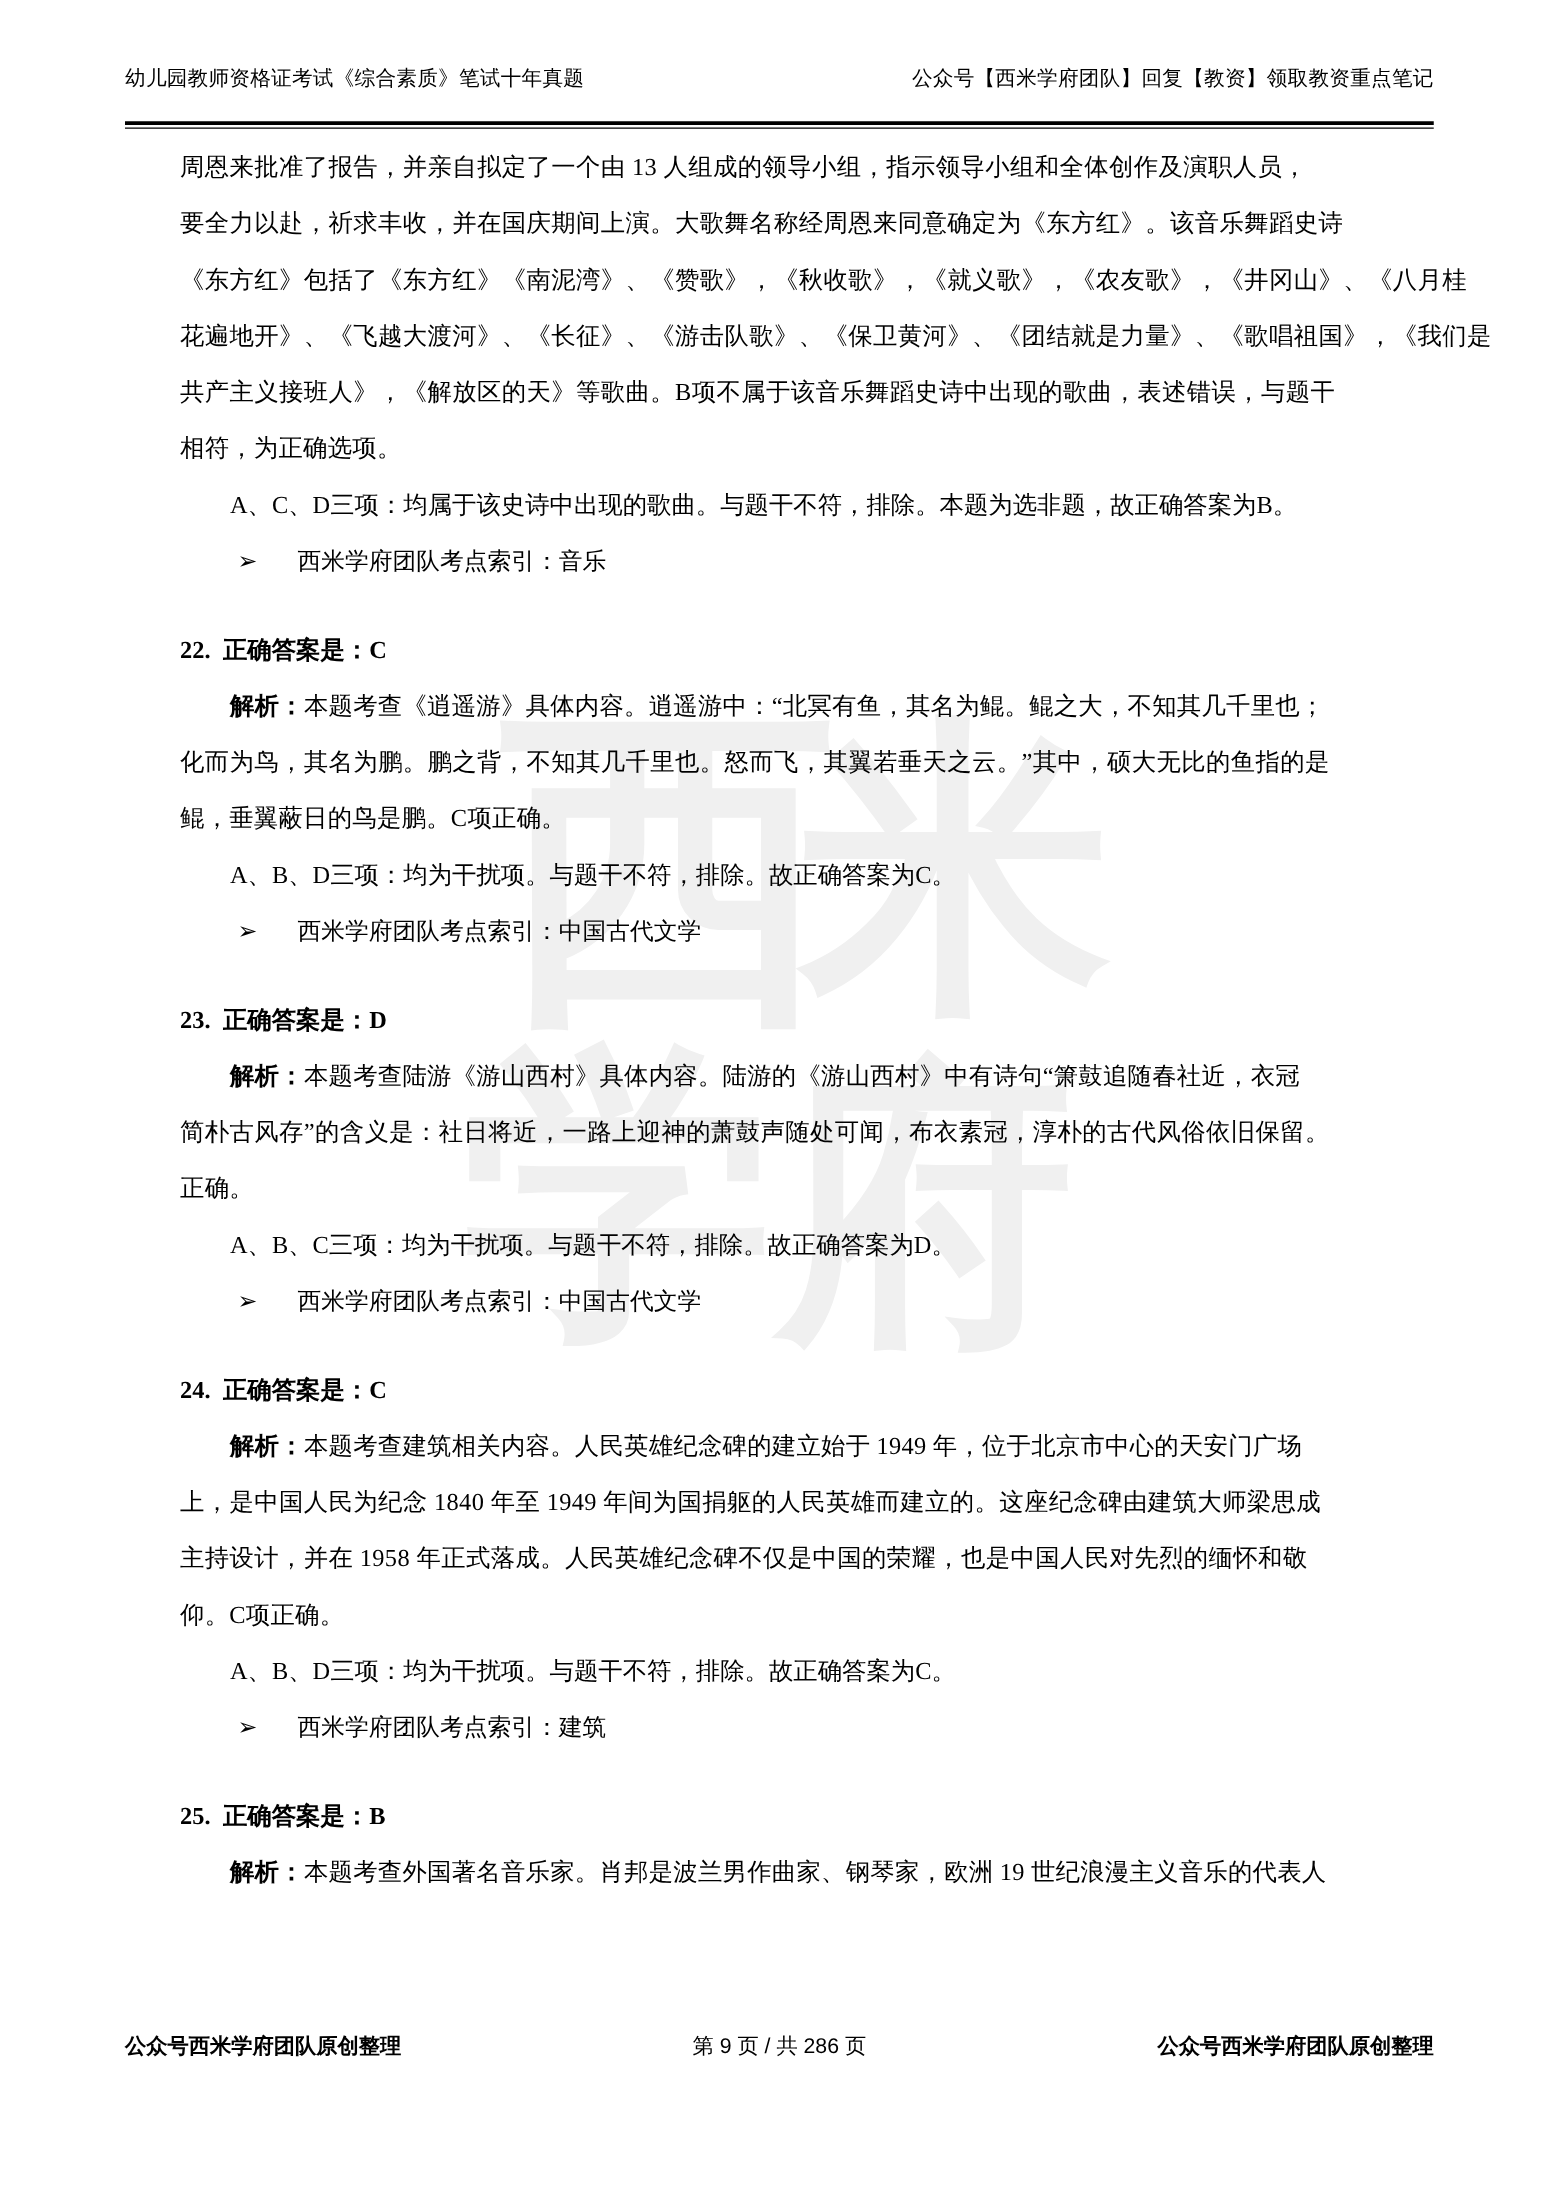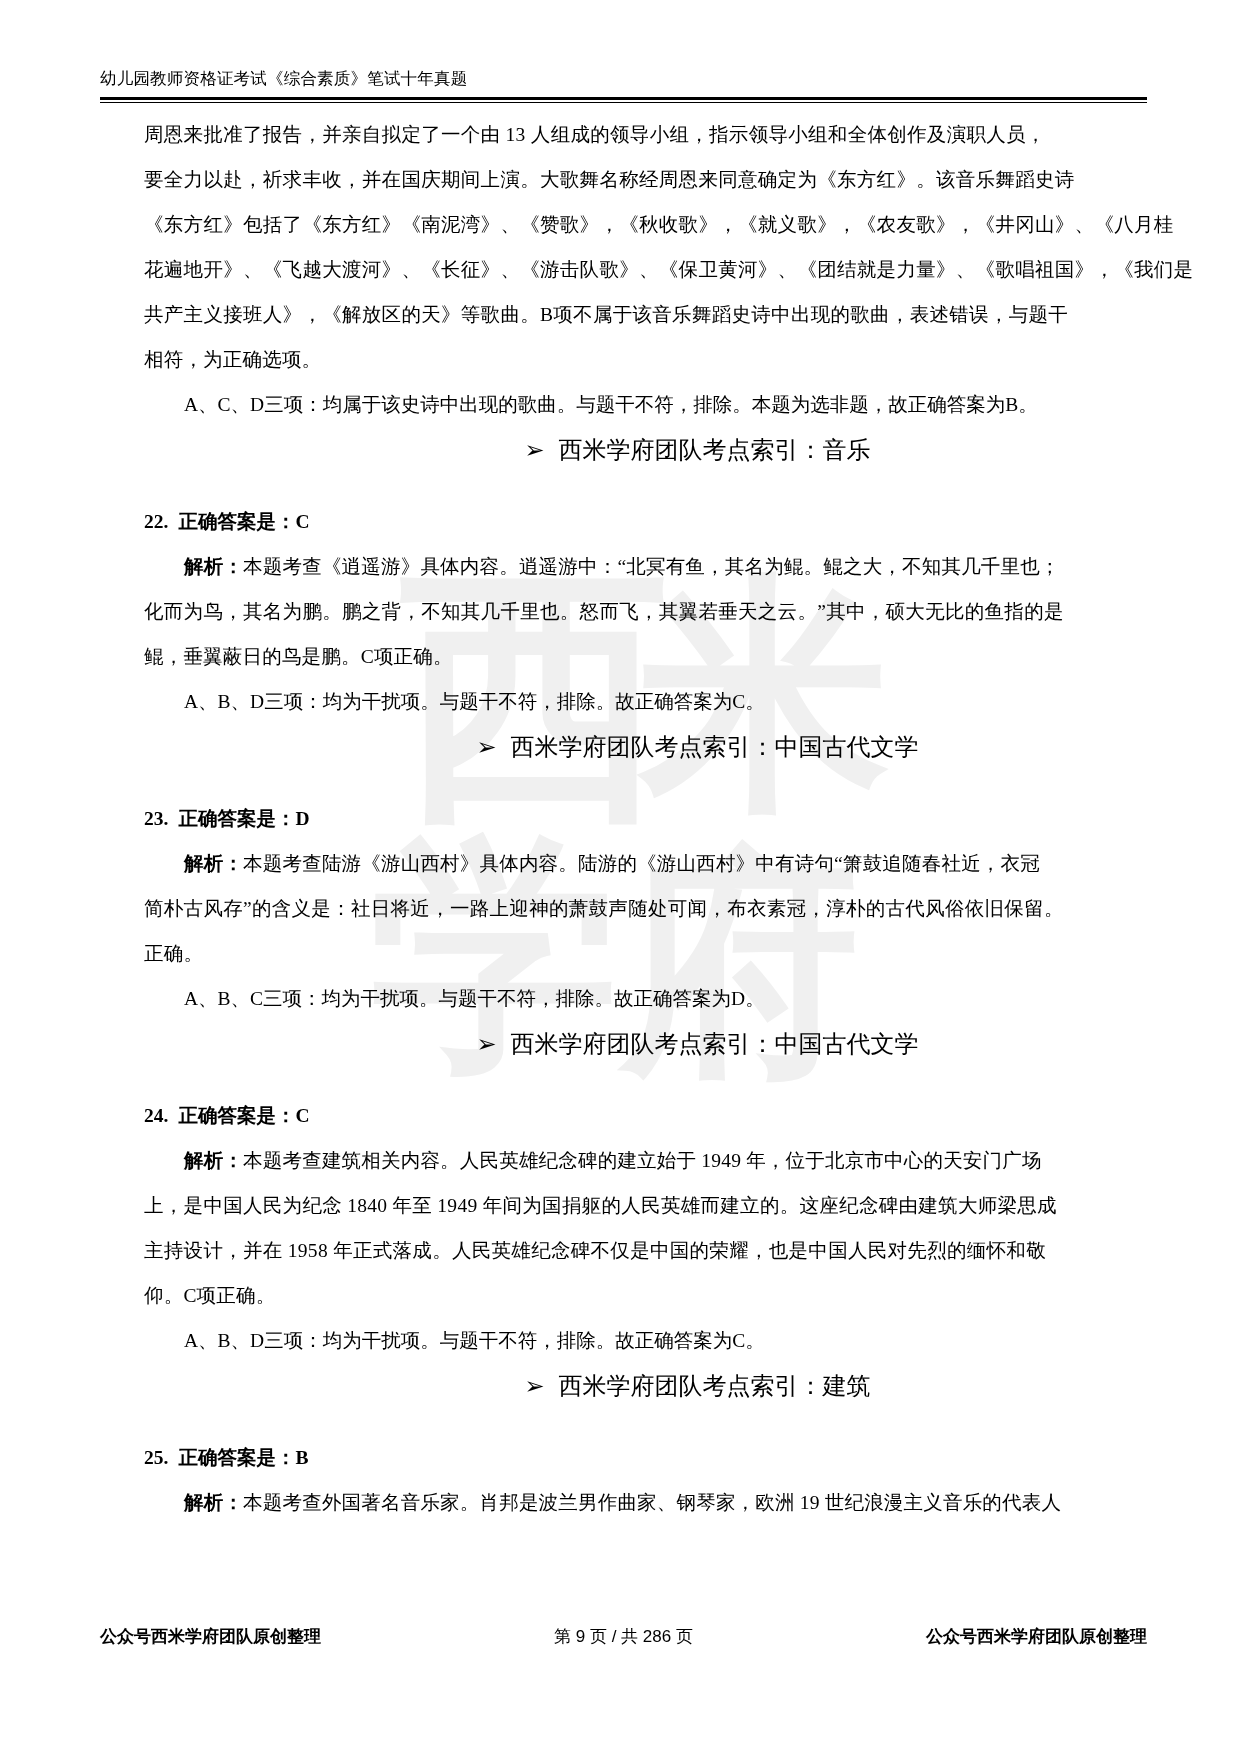--- a/index.html
+++ b/index.html
@@ -52,21 +52,20 @@
     left: 100px;
     top: 52px;
     width: 1047px;
     display: flex;
     justify-content: space-between;
     align-items: flex-end;
     font-size: 16.5px;
     font-family: "Liberation Sans", "DejaVu Sans", sans-serif;
     letter-spacing: 0.2px;
     z-index: 2;
-    margin-top: 16px;
   }
   .header-left { white-space: nowrap; }
   .header-right { white-space: nowrap; }
 
   .header-rule {
     position: absolute;
     left: 100px;
     top: 97px;
     width: 1047px;
     height: 0;
@@ -112,25 +111,24 @@
     font-family: "Liberation Serif", "DejaVu Serif", serif;
   }
   .qhead .num { margin-right: 10px; }
 
   .sect-gap { height: 26px; }
 
   .lead { font-weight: bold; }
 
   .bullet-line {
     margin: 0;
-    font-size: 24px;
+    font-size: 19px;
     line-height: 45px;
     padding-left: 46px;
     font-family: "Liberation Sans", "DejaVu Sans", sans-serif;
-    text-align: center;
   }
   .bullet-line .arrow {
     display: inline-block;
     width: 48px;
     font-family: "DejaVu Sans", sans-serif;
   }
   .opts-line {
     margin: 0;
     font-size: 19.5px;
     line-height: 45px;
@@ -160,20 +158,21 @@
 
   <div class="watermark">
     <span class="wm-char wm-1">西</span>
     <span class="wm-char wm-2">米</span>
     <span class="wm-char wm-3">学</span>
     <span class="wm-char wm-4">府</span>
   </div>
 
   <div class="header">
     <div class="header-left">幼儿园教师资格证考试《综合素质》笔试十年真题</div>
+    <div class="header-right">公众号【西米学府团队】回复【教资】领取教资重点笔记</div>
   </div>
   <div class="header-rule"></div>
 
   <div class="content">
 
     <div>
       <p class="body-line">周恩来批准了报告，并亲自拟定了一个由 13 人组成的领导小组，指示领导小组和全体创作及演职人员，</p>
       <p class="body-line">要全力以赴，祈求丰收，并在国庆期间上演。大歌舞名称经周恩来同意确定为《东方红》。该音乐舞蹈史诗</p>
       <p class="body-line">《东方红》包括了《东方红》《南泥湾》、《赞歌》，《秋收歌》，《就义歌》，《农友歌》，《井冈山》、《八月桂</p>
       <p class="body-line">花遍地开》、《飞越大渡河》、《长征》、《游击队歌》、《保卫黄河》、《团结就是力量》、《歌唱祖国》，《我们是</p>

